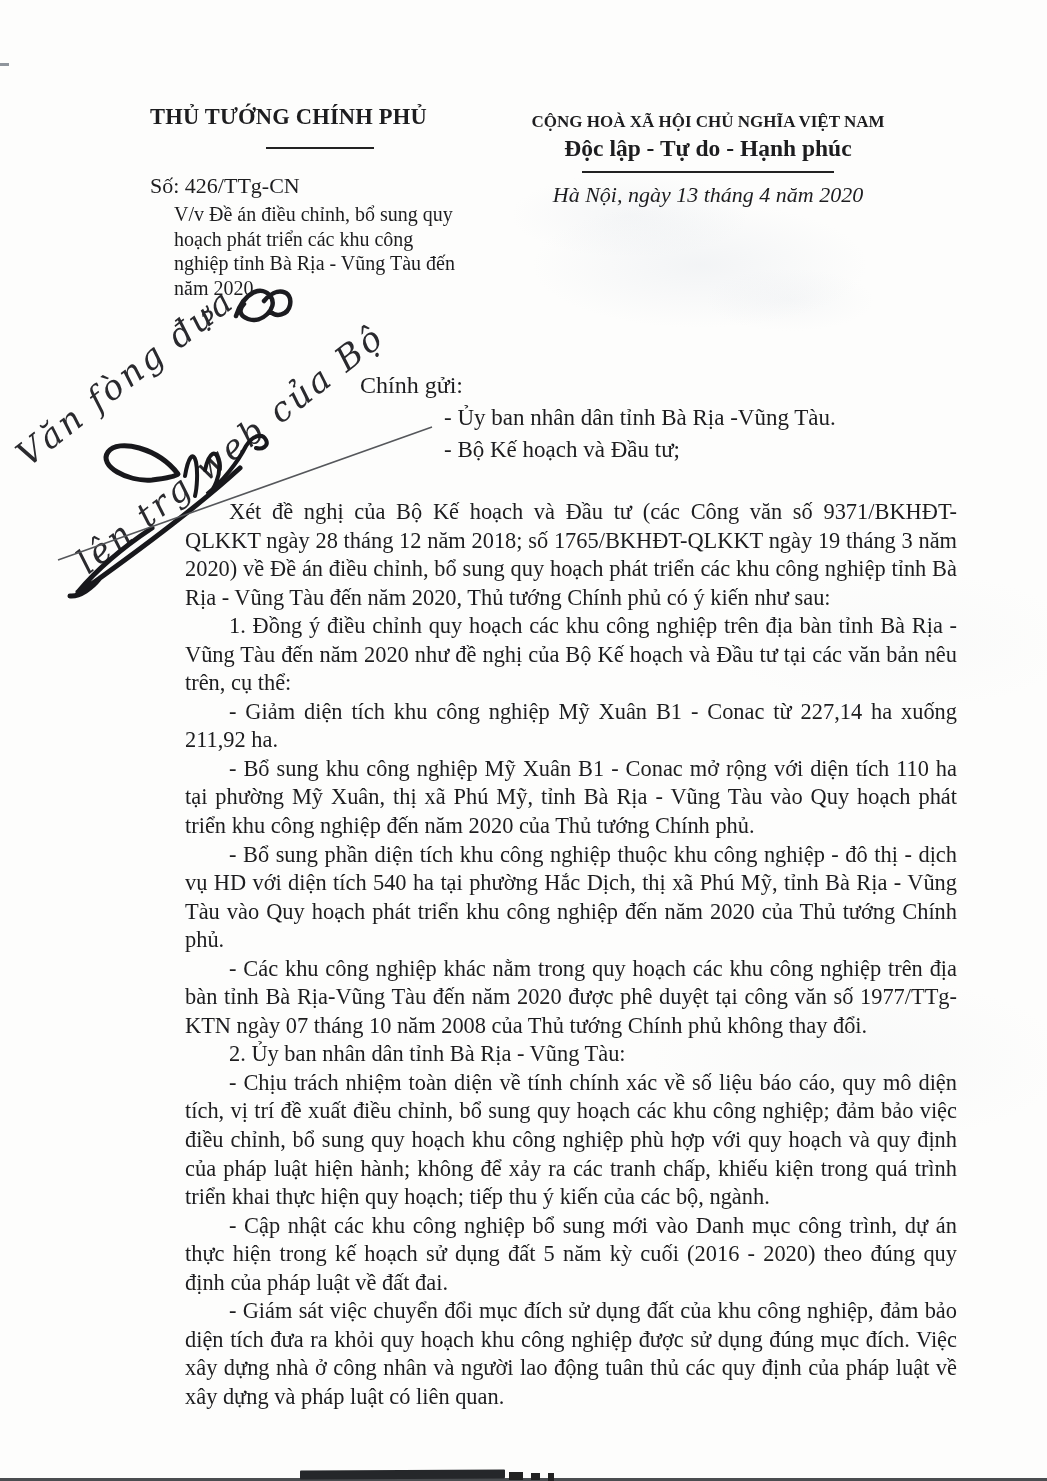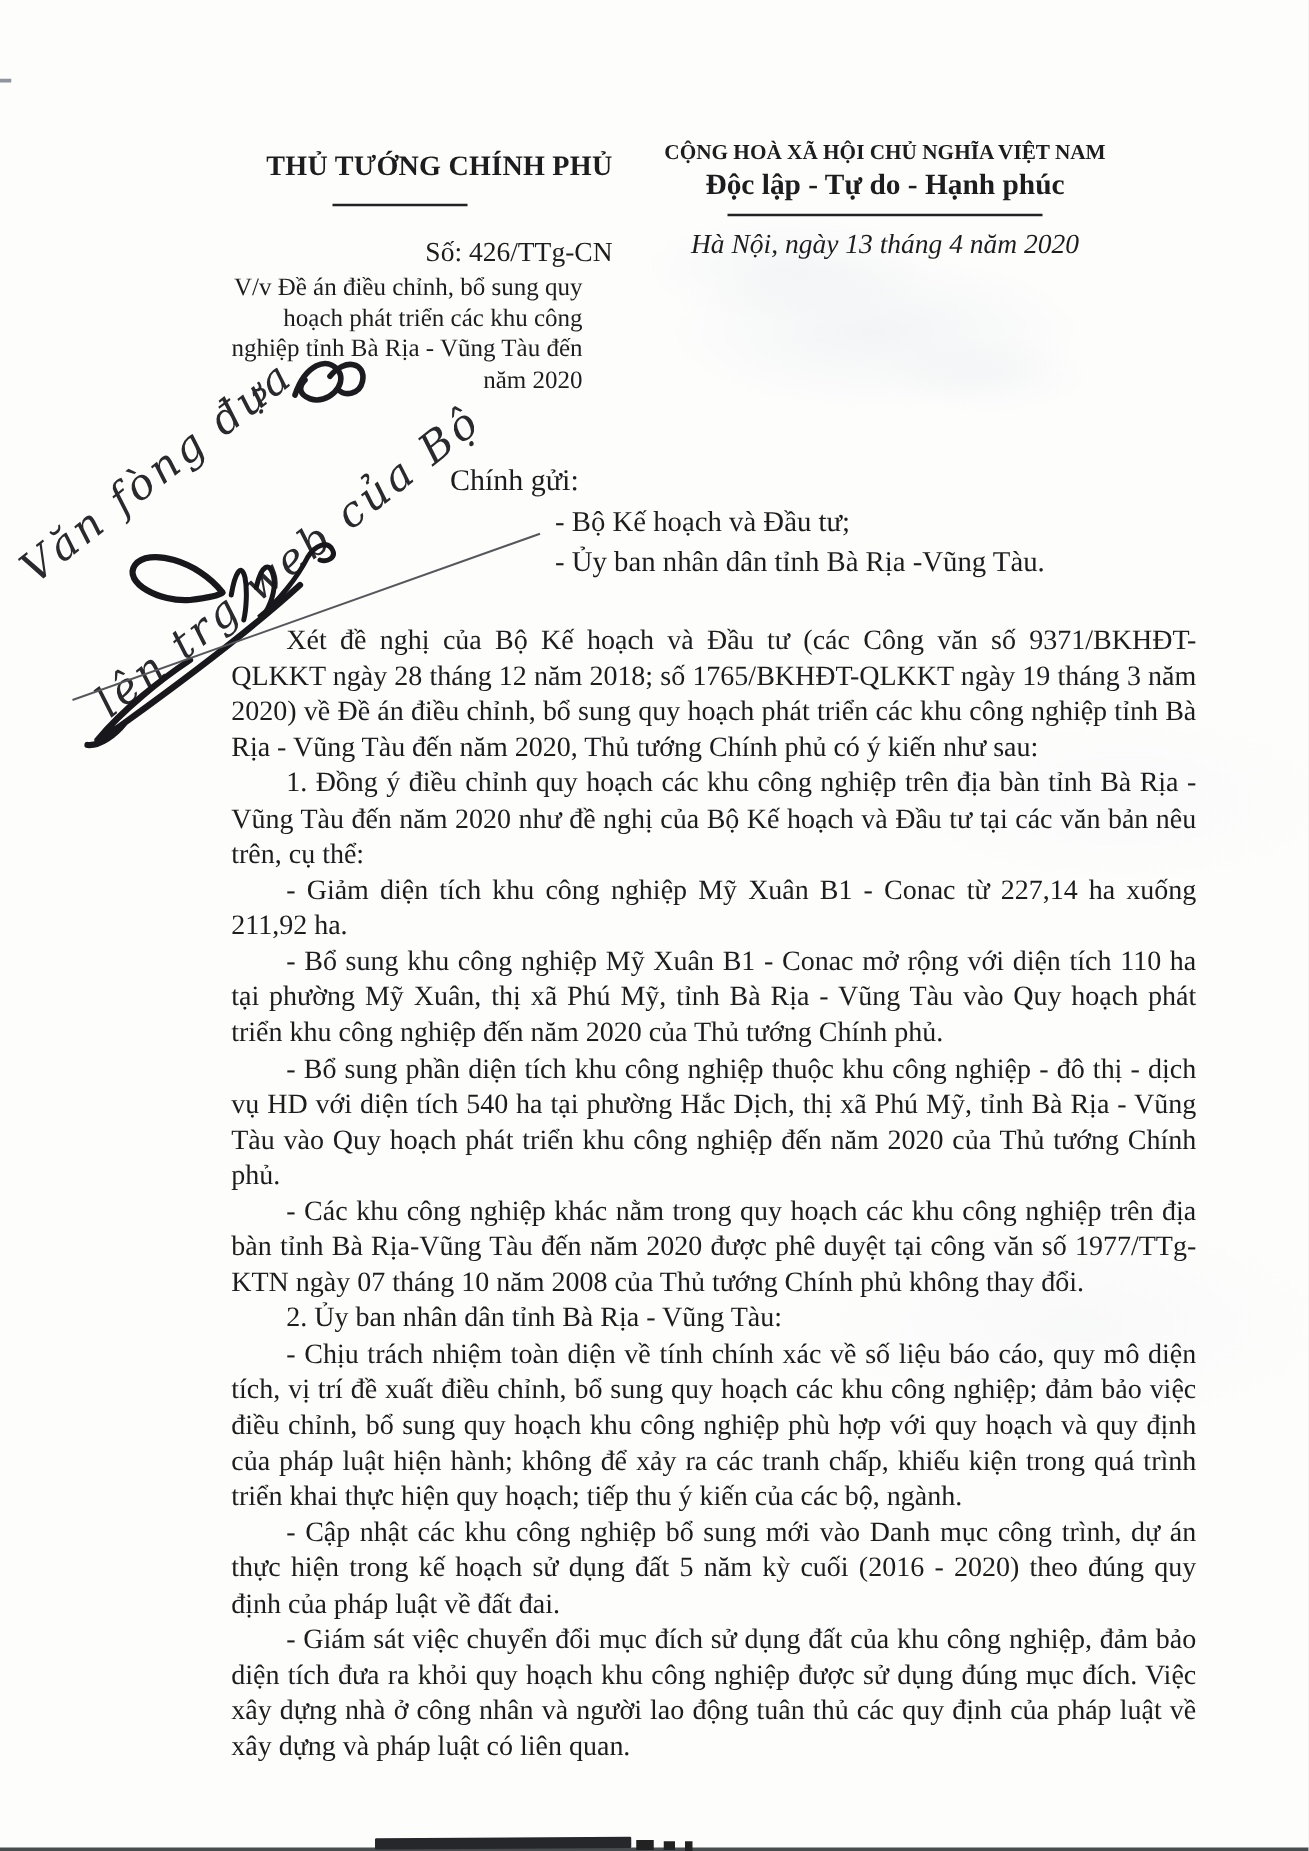--- a/index.html
+++ b/index.html
@@ -15,22 +15,22 @@
     background:
       radial-gradient(240px 90px at 700px 265px, rgba(200,208,220,.20), transparent 70%),
       radial-gradient(170px 60px at 630px 215px, rgba(200,208,220,.16), transparent 70%),
       radial-gradient(120px 45px at 790px 300px, rgba(200,208,220,.12), transparent 70%),
       radial-gradient(300px 120px at 860px 1060px, rgba(205,212,220,.10), transparent 70%),
       radial-gradient(260px 100px at 900px 640px, rgba(205,212,220,.08), transparent 70%),
       #fdfdfc;
   }
   
   .issuer-block {
-    position: absolute; left: 150px; top: 120px; width: 340px;
-    text-align: right;
+    position: absolute; left: 150px; top: 104px; width: 340px;
+    text-align: left;
   }
   .issuer-name { font-weight: bold; font-size: 22.5px; letter-spacing: .2px; white-space: nowrap; }
   .issuer-rule { width: 108px; height: 2px; background: #222; margin: 17px auto 0 auto; }
   .doc-number { font-size: 22px; margin-top: 24px; }
   .doc-subject { font-size: 20px; line-height: 24.5px; margin: 3px auto 0 auto; width: 292px; }
   .national-block {
     position: absolute; left: 478px; top: 112px; width: 460px;
     text-align: center;
   }
   .national-country { font-weight: bold; font-size: 17px; white-space: nowrap; }
@@ -77,22 +77,22 @@
 
   <div class="national-block">
     <div class="national-country">CỘNG HOÀ XÃ HỘI CHỦ NGHĨA VIỆT NAM</div>
     <div class="national-motto">Độc lập - Tự do - Hạnh phúc</div>
     <div class="national-rule"></div>
     <div class="place-date">Hà Nội, ngày 13 tháng 4 năm 2020</div>
   </div>
 
   <div class="salutation-label">Chính gửi:</div>
   <div class="recipients">
+    <div>- Ủy ban nhân dân tỉnh Bà Rịa -Vũng Tàu.</div>
     <div>- Bộ Kế hoạch và Đầu tư;</div>
-    <div>- Ủy ban nhân dân tỉnh Bà Rịa -Vũng Tàu.</div>
   </div>
 
   <div class="body-text">
     <p>Xét đề nghị của Bộ Kế hoạch và Đầu tư (các Công văn số 9371/BKHĐT-QLKKT ngày 28 tháng 12 năm 2018; số 1765/BKHĐT-QLKKT ngày 19 tháng 3 năm 2020) về Đề án điều chỉnh, bổ sung quy hoạch phát triển các khu công nghiệp tỉnh Bà Rịa - Vũng Tàu đến năm 2020, Thủ tướng Chính phủ có ý kiến như sau:</p>
     <p>1. Đồng ý điều chỉnh quy hoạch các khu công nghiệp trên địa bàn tỉnh Bà Rịa - Vũng Tàu đến năm 2020 như đề nghị của Bộ Kế hoạch và Đầu tư tại các văn bản nêu trên, cụ thể:</p>
     <p>- Giảm diện tích khu công nghiệp Mỹ Xuân B1 - Conac từ 227,14 ha xuống 211,92 ha.</p>
     <p>- Bổ sung khu công nghiệp Mỹ Xuân B1 - Conac mở rộng với diện tích 110 ha tại phường Mỹ Xuân, thị xã Phú Mỹ, tỉnh Bà Rịa - Vũng Tàu vào Quy hoạch phát triển khu công nghiệp đến năm 2020 của Thủ tướng Chính phủ.</p>
     <p>- Bổ sung phần diện tích khu công nghiệp thuộc khu công nghiệp - đô thị - dịch vụ HD với diện tích 540 ha tại phường Hắc Dịch, thị xã Phú Mỹ, tỉnh Bà Rịa - Vũng Tàu vào Quy hoạch phát triển khu công nghiệp đến năm 2020 của Thủ tướng Chính phủ.</p>
     <p>- Các khu công nghiệp khác nằm trong quy hoạch các khu công nghiệp trên địa bàn tỉnh Bà Rịa-Vũng Tàu đến năm 2020 được phê duyệt tại công văn số 1977/TTg-KTN ngày 07 tháng 10 năm 2008 của Thủ tướng Chính phủ không thay đổi.</p>
     <p>2. Ủy ban nhân dân tỉnh Bà Rịa - Vũng Tàu:</p>

